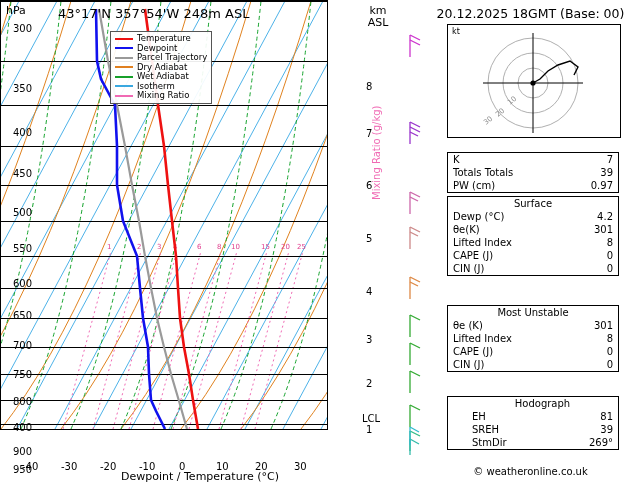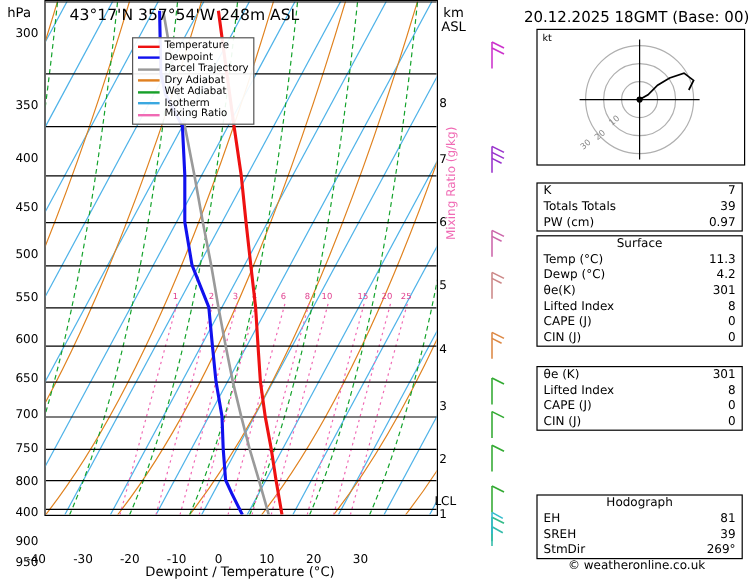--- a/index.html
+++ b/index.html
@@ -1,21 +1,21 @@
 <!DOCTYPE html>
 <html><head>
 <meta charset="utf-8">
 <style>
   html,body{margin:0;padding:0;}
   body{width:629px;height:486px;background:#ffffff;font-family:"DejaVu Sans",sans-serif;position:relative;overflow:hidden;}
   .abs{position:absolute;}
   #root{position:relative;width:629px;height:486px;}
 
   
-  #skewt-panel{left:0;top:0;width:430px;height:364px;padding-left:37px;}
+  #skewt-panel{left:0;top:0;width:430px;height:364px;}
   #hpa-label{left:6px;top:4px;font-size:11px;color:#000;}
   #station-title{left:58px;top:6px;font-size:13px;color:#000;font-weight:normal;}
   #km-label{left:366px;top:4px;font-size:11px;color:#000;text-align:center;width:24px;}
   #asl-label{left:366px;top:16px;font-size:11px;color:#000;text-align:center;width:24px;}
 
   #plot{left:36px;top:27px;width:328px;height:430px;border:1px solid #000;box-sizing:border-box;overflow:hidden;background:#fff;}
   #plot svg{display:block;}
 
   .ylab{position:absolute;left:0px;width:32px;text-align:right;font-size:10px;color:#000;}
   .xlab{position:absolute;font-size:10px;color:#000;text-align:left;width:30px;}
@@ -39,21 +39,21 @@
   #kt-label{position:absolute;left:4px;top:2px;font-size:8px;color:#000;}
 
   .tbl{position:absolute;left:15px;width:172px;border:1px solid #000;background:#fff;box-sizing:border-box;font-size:10px;color:#000;}
   .tbl .hdr{text-align:center;padding:1px 0;}
   .tbl .r{display:flex;justify-content:space-between;padding:0 5px;line-height:13px;}
   .tbl .r .k{white-space:nowrap;}
   .tbl .r .v{white-space:nowrap;}
   #t-general{top:152px;}
   #t-surface{top:196px;}
   #t-mu{top:305px;}
-  #t-hodo{top:412px;}
+  #t-hodo{top:396px;padding-left:19px;}
 
   #credit{position:absolute;left:0;top:466px;width:197px;text-align:center;font-size:10px;color:#000;}
 </style>
 </head>
 <body>
 
 <div id="root">
 
   <div class="abs" id="skewt-panel">
 
@@ -329,24 +329,20 @@
       </div>
       <div class="r">
         <span class="k">PW (cm)</span>
         <span class="v">0.97</span>
       </div>
     </div>
 
     <div class="tbl" id="t-surface">
       <div class="hdr">Surface</div>
       <div class="r">
-        <span class="k">Temp (°C)</span>
-        <span class="v">11.3</span>
-      </div>
-      <div class="r">
         <span class="k">Dewp (°C)</span>
         <span class="v">4.2</span>
       </div>
       <div class="r">
         <span class="k">θe(K)</span>
         <span class="v">301</span>
       </div>
       <div class="r">
         <span class="k">Lifted Index</span>
         <span class="v">8</span>
@@ -355,20 +351,21 @@
         <span class="k">CAPE (J)</span>
         <span class="v">0</span>
       </div>
       <div class="r">
         <span class="k">CIN (J)</span>
         <span class="v">0</span>
       </div>
     </div>
 
     <div class="tbl" id="t-mu">
+      <div class="hdr">Most Unstable</div>
       <div class="r">
         <span class="k">θe (K)</span>
         <span class="v">301</span>
       </div>
       <div class="r">
         <span class="k">Lifted Index</span>
         <span class="v">8</span>
       </div>
       <div class="r">
         <span class="k">CAPE (J)</span>

